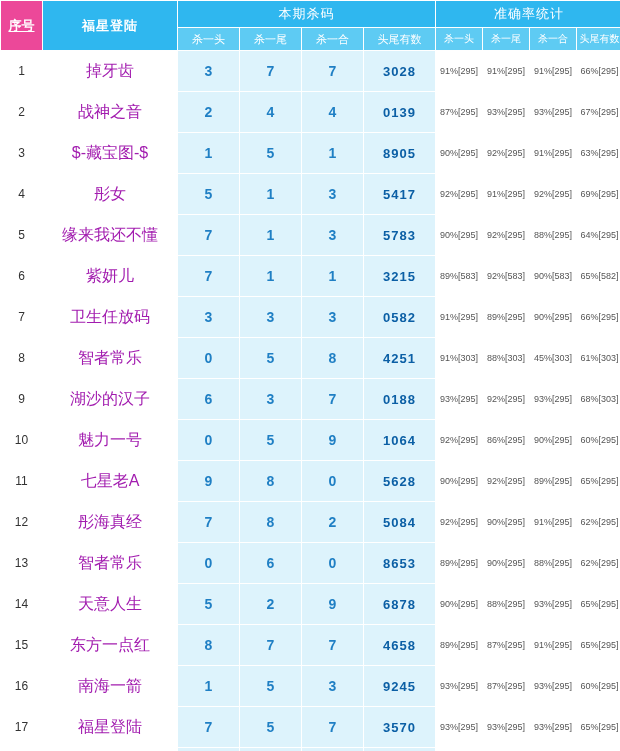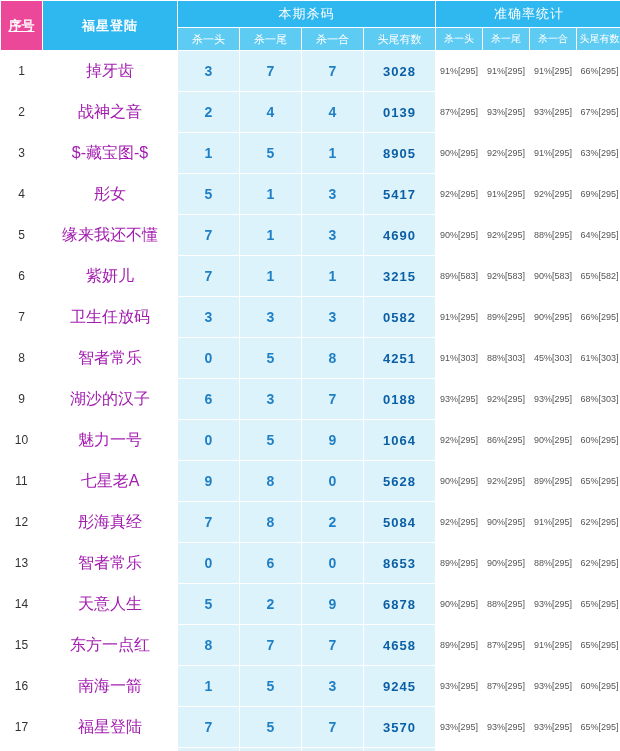--- a/index.html
+++ b/index.html
@@ -171,21 +171,21 @@
         <td class="c-rate">91%[295]</td>
         <td class="c-rate">92%[295]</td>
         <td class="c-rate">69%[295]</td>
       </tr>
       <tr>
         <td class="c-seq">5</td>
         <td class="c-master">缘来我还不懂</td>
         <td class="c-num sep-left">7</td>
         <td class="c-num">1</td>
         <td class="c-num">3</td>
-        <td class="c-tail">4690</td>
+        <td class="c-tail">5783</td>
         <td class="c-rate sep-left">90%[295]</td>
         <td class="c-rate">92%[295]</td>
         <td class="c-rate">88%[295]</td>
         <td class="c-rate">64%[295]</td>
       </tr>
       <tr>
         <td class="c-seq">6</td>
         <td class="c-master">紫妍儿</td>
         <td class="c-num sep-left">7</td>
         <td class="c-num">1</td>

